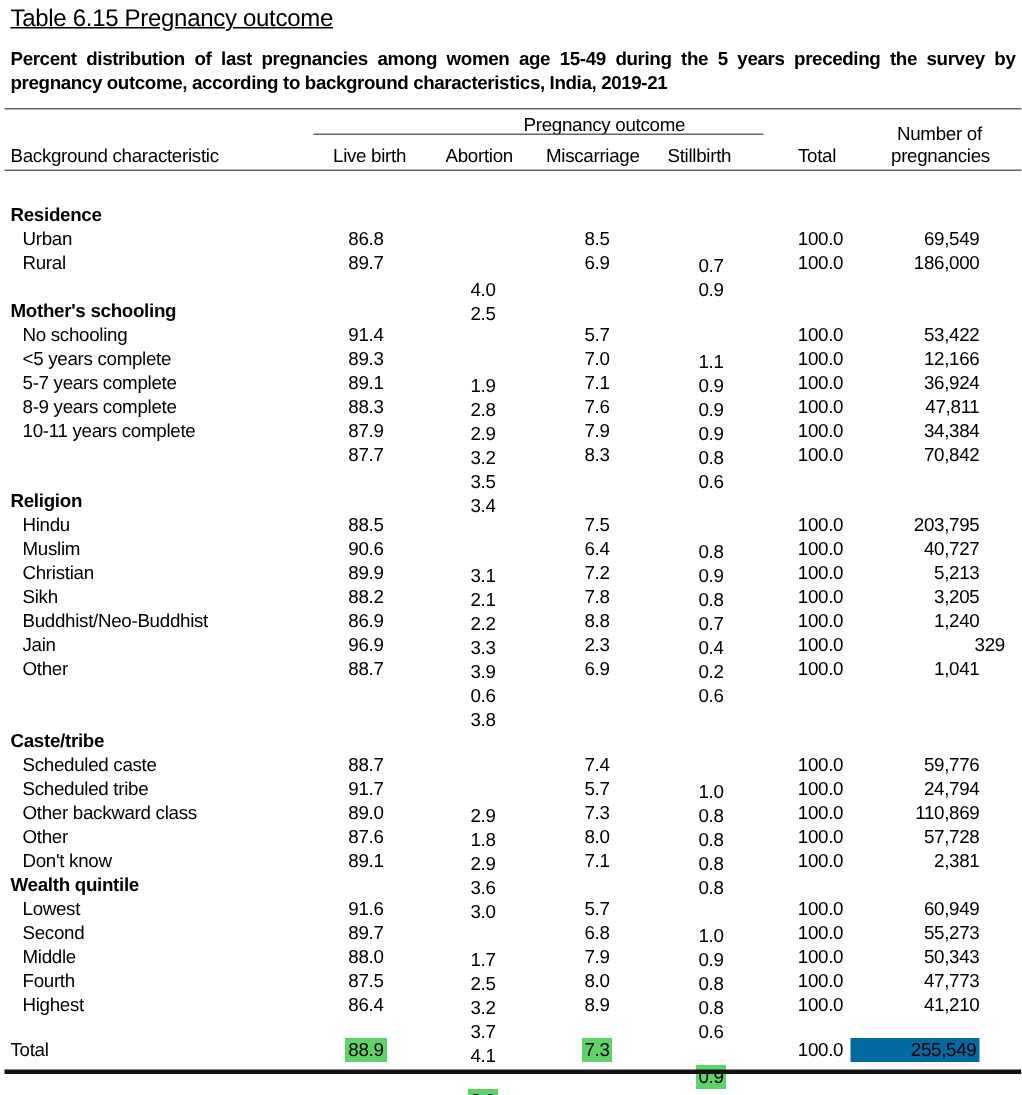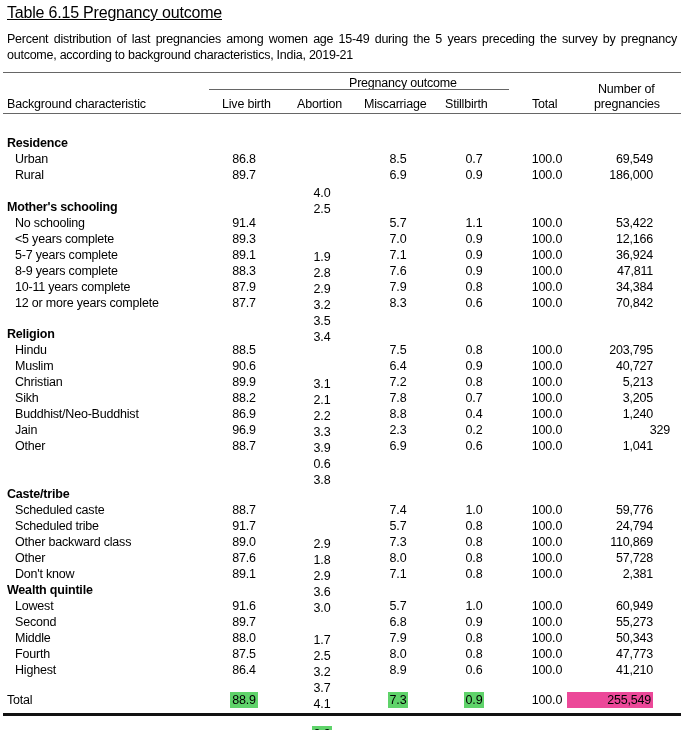--- a/index.html
+++ b/index.html
@@ -25,20 +25,21 @@
     }
     .desc {
       position: absolute;
       left: 7px;
       top: 31px;
       width: 670px;
       font-size: 12.5px;
       line-height: 16px;
       letter-spacing: -0.25px;
       text-align: justify;
+      font-weight: bold;
     }
     .hline {
       position: absolute;
       background: #666;
     }
     .hdr {
       position: absolute;
       font-size: 12.5px;
       letter-spacing: -0.2px;
       white-space: nowrap;
@@ -56,21 +57,21 @@
       top: 0;
       white-space: nowrap;
     }
     .lbl-group { left: 7px; font-weight: bold; }
     .lbl-item { left: 15px; }
     .lbl-total { left: 7px; }
     .c { text-align: center; width: 60px; }
     .c-live { left: 214px; }
     .c-abort { left: 292px; margin-top: 34px; }
     .c-misc { left: 368px; }
-    .c-still { left: 444px; }
+    .c-still { left: 444px; margin-top: 18px; }
     .c-total { left: 517px; }
     .c-num { right: 28px; text-align: right; }
     .hl {
       padding: 1px 2px;
     }
     .bottom-rule {
       position: absolute;
       left: 3px;
       top: 713px;
       width: 678px;
@@ -162,21 +163,20 @@
     <div class="row" style="top: 280px;">
       <span class="lbl-item">10-11 years complete</span>
       <span class="c c-live">87.9</span>
       <span class="c c-abort">3.5</span>
       <span class="c c-misc">7.9</span>
       <span class="c c-still">0.8</span>
       <span class="c c-total">100.0</span>
       <span class="c-num">34,384</span>
     </div>
     <div class="row" style="top: 296px;">
-      <span class="lbl-item">12 or more years complete</span>
       <span class="c c-live">87.7</span>
       <span class="c c-abort">3.4</span>
       <span class="c c-misc">8.3</span>
       <span class="c c-still">0.6</span>
       <span class="c c-total">100.0</span>
       <span class="c-num">70,842</span>
     </div>
     <div class="row" style="top: 327px;">
       <span class="lbl-group">Religion</span>
     </div>
@@ -341,16 +341,16 @@
     </div>
   </div>
 
 <div class="row" style="top:693px;">
   <span class="lbl-total">Total</span>
   <span class="c c-live"><span class="hl" style="position:static; background:#5fd36a;">88.9</span></span>
   <span class="c c-abort"><span class="hl" style="position:static; background:#5fd36a;">2.9</span></span>
   <span class="c c-misc"><span class="hl" style="position:static; background:#5fd36a;">7.3</span></span>
   <span class="c c-still"><span class="hl" style="position:static; background:#5fd36a;">0.9</span></span>
   <span class="c c-total">100.0</span>
-  <span class="c-num"><span class="hl" style="position:static; background:#ec4899;padding-left:40px;">255,549</span></span>
+  <span class="c-num"><span class="hl" style="position:static; background:#0369a1;padding-left:40px;">255,549</span></span>
 </div>
 
 <div class="bottom-rule"></div>
 
 </body></html>

